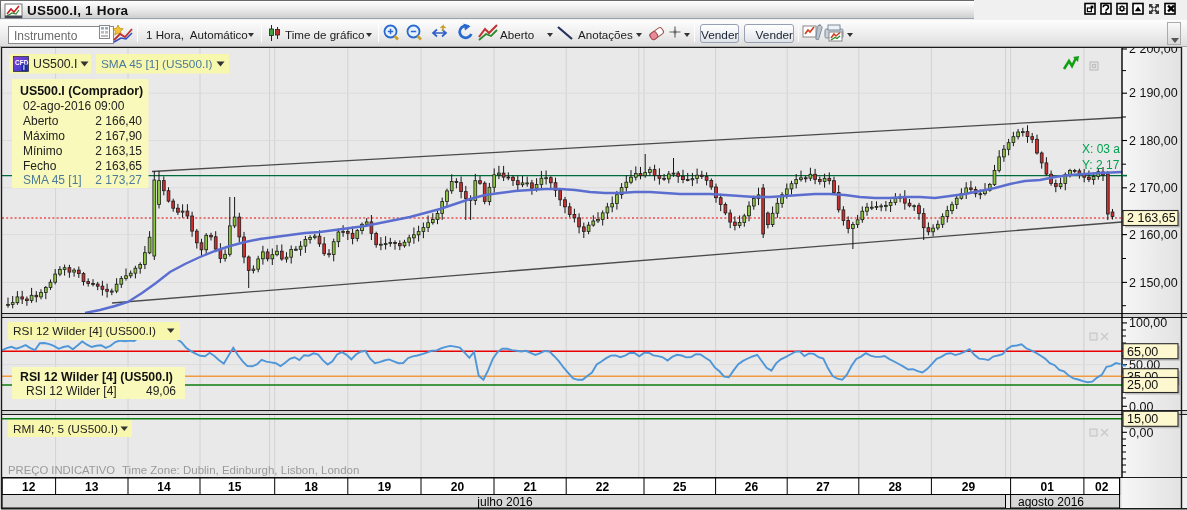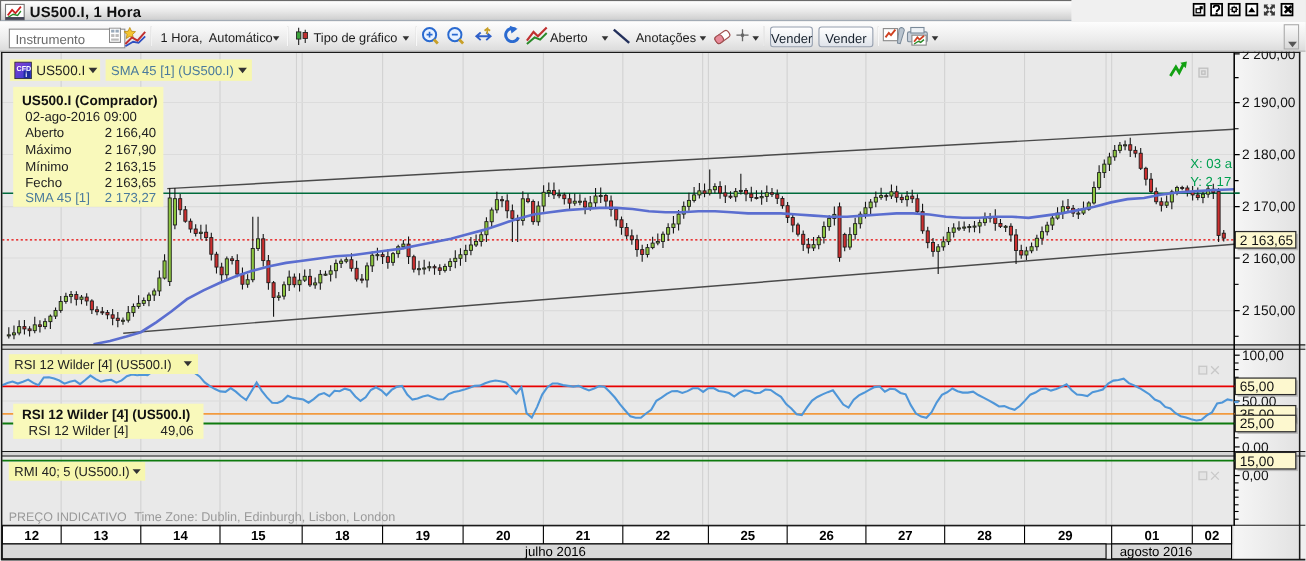--- a/index.html
+++ b/index.html
@@ -5,21 +5,21 @@
 #page { position:relative; width:1187px; height:510px; }
 #titlebar { position:absolute; left:0; top:0; width:974px; height:19px;
   background:linear-gradient(#ffffff,#e8e8e8 55%,#cfcfcf); border-bottom:1px solid #9aa4ae; border-top:1px solid #6a6a6a; border-left:1px solid #6a6a6a; }
 #titlebar .t { position:absolute; left:26px; top:2px; font-size:13.5px; font-weight:bold; color:#101010; letter-spacing:0.2px; }
 #toolbar { position:absolute; left:0; top:20px; width:1187px; height:27px;
   background:linear-gradient(#fdfdfd,#ececec 60%,#dcdcdc); border-bottom:1px solid #a8a8a8; }
 .sep { position:absolute; top:4px; width:1px; height:18px; background:#b0b0b0; border-right:1px solid #fff; }
 .tbt { position:absolute; top:8px; font-size:11.6px; color:#1a1a1a; white-space:nowrap; }
 .dar { position:absolute; top:13px; width:0; height:0; border-left:3.5px solid transparent; border-right:3.5px solid transparent; border-top:4.5px solid #333; }
 #inst { position:absolute; left:8px; top:6px; width:106px; height:18px; background:#fff; border:1px solid #898989; font-size:12px; color:#6a6a6a; padding:1px 0 0 5px; }
-.btn { position:absolute; top:4px; height:19px; background:linear-gradient(#ffffff,#f0f2f5 50%,#dfe3ea); border:1px solid #96a0b0; border-radius:3px; font-size:11.8px; color:#16202c; text-align:center; padding-top:3px; }
+.btn { position:absolute; top:4px; height:19px; background:linear-gradient(#ffffff,#f0f2f5 50%,#dfe3ea); border:1px solid #96a0b0; border-radius:3px; font-size:11.8px; color:#16202c; text-align:right; padding-top:3px; }
 #chartsvg { position:absolute; left:0; top:47px; }
 </style></head>
 <body>
 <div id="page">
 
 <div id="titlebar">
  <svg width="24" height="19" style="position:absolute;left:3px;top:1px">
   <rect x="1" y="2" width="17" height="14" fill="#fff" stroke="#777" stroke-width="1"></rect>
   <polyline points="3,12 7,7 10,10 15,4" stroke="#cc2020" stroke-width="1.6" fill="none"></polyline>
   <polyline points="3,14 8,11 12,12 15,8" stroke="#2a8a2a" stroke-width="1.2" fill="none"></polyline>
@@ -69,21 +69,21 @@
  <div class="sep" style="left:137px"></div>
  <div class="tbt" style="left:146px">1 Hora,&nbsp; Automático</div>
  <div class="dar" style="left:248px"></div>
  <div class="sep" style="left:261px"></div>
  <svg width="14" height="18" style="position:absolute;left:268px;top:5px">
    <line x1="3.5" y1="0" x2="3.5" y2="16" stroke="#222"></line>
    <rect x="1.5" y="4" width="4" height="6.5" fill="#3aa33a" stroke="#222" stroke-width="0.8"></rect>
    <line x1="9.5" y1="2" x2="9.5" y2="14" stroke="#222"></line>
    <rect x="7.5" y="4.5" width="4" height="5.5" fill="#c03030" stroke="#222" stroke-width="0.8"></rect>
  </svg>
- <div class="tbt" style="left:285px">Tipo de gráfico</div>
+ <div class="tbt" style="left:285px">Time de gráfico</div>
  <div class="dar" style="left:366px"></div>
  <div class="sep" style="left:378px"></div>
  <svg width="230" height="24" style="position:absolute;left:383px;top:2px">
   <g>
    <circle cx="7.5" cy="9.5" r="6" fill="#e8f2ff" stroke="#2a6ad0" stroke-width="1.8"></circle>
    <path d="M4.8 9.5 h5.4 M7.5 6.8 v5.4" stroke="#2a6ad0" stroke-width="1.5"></path>
    <path d="M11.5 14 l3.5 3.5" stroke="#c8a028" stroke-width="2.6"></path>
   </g>
   <g transform="translate(23,0)">
    <circle cx="7.5" cy="9.5" r="6" fill="#e8f2ff" stroke="#2a6ad0" stroke-width="1.8"></circle>

